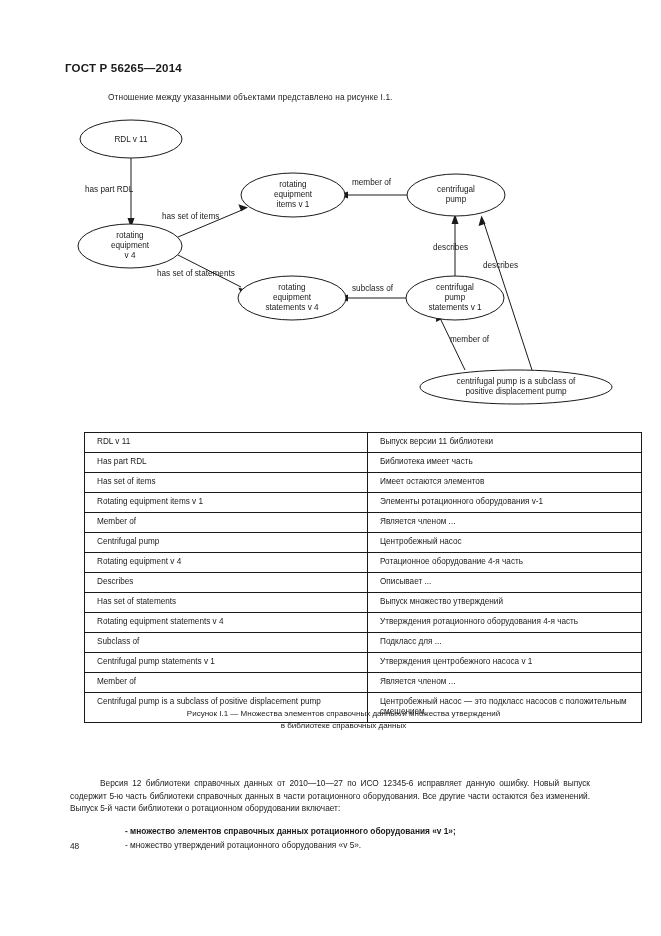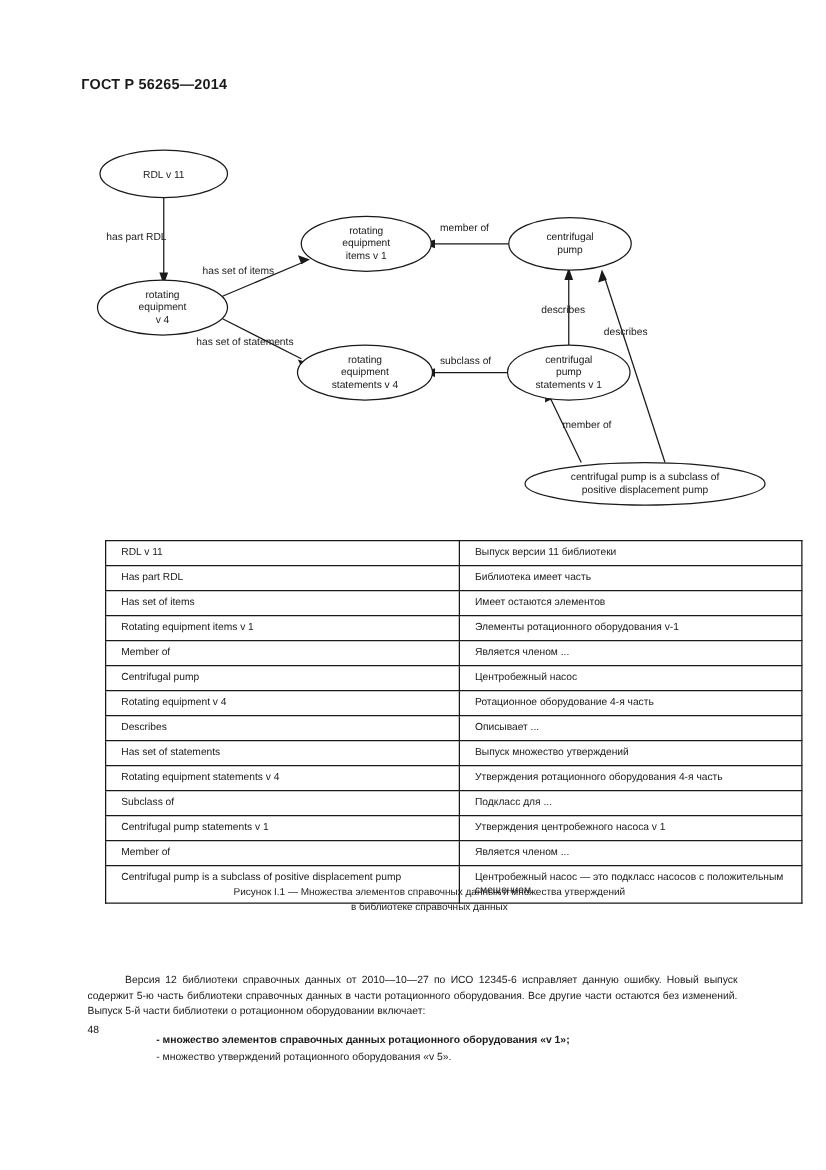--- a/index.html
+++ b/index.html
@@ -128,31 +128,32 @@
     font-size: 8.3px;
     text-indent: 55px;
   }
   #bullet-1 { top: 826px; font-weight: bold; }
   #bullet-2 { top: 840px; }
 
   
   #page-number {
     position: absolute;
     left: 70px;
-    top: 818px;
+    top: 841px;
     font-size: 8.3px;
   }
 </style>
 </head>
 <body>
 
 <div class="page">
 
   <div id="doc-header">ГОСТ Р 56265—2014</div>
 
+  <div id="intro-line">Отношение между указанными объектами представлено на рисунке I.1.</div>
 
   <div id="figure-diagram">
     <svg width="661" height="310" viewBox="0 0 661 310" xmlns="http://www.w3.org/2000/svg">
 
       <g>
         <line class="edge-line" x1="131" y1="48" x2="131" y2="111"></line>
         <polygon points="131,118 127.5,108 134.5,108" fill="#1a1a1a"></polygon>
       </g>
 
       <g>

